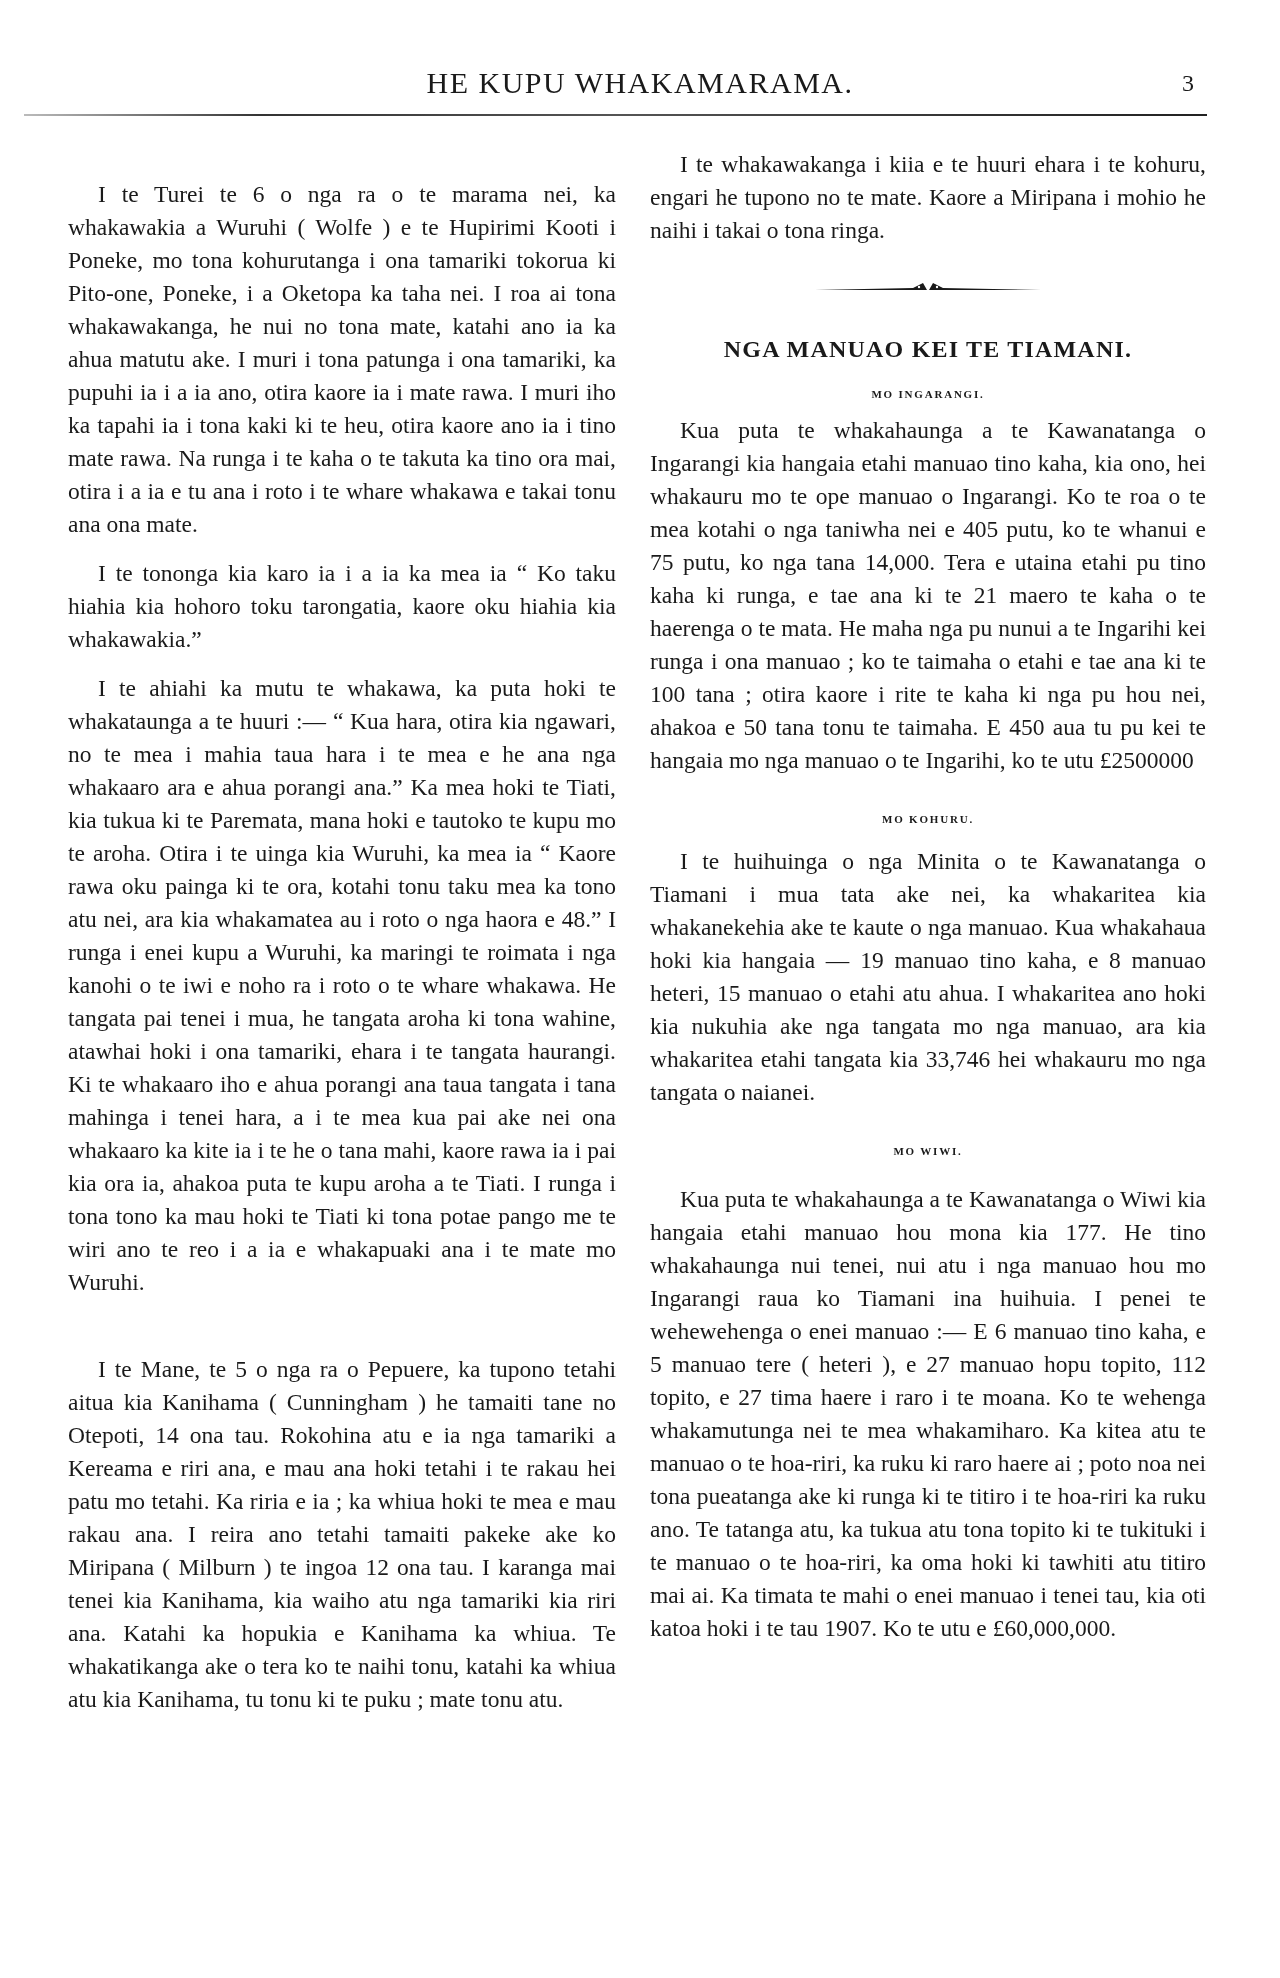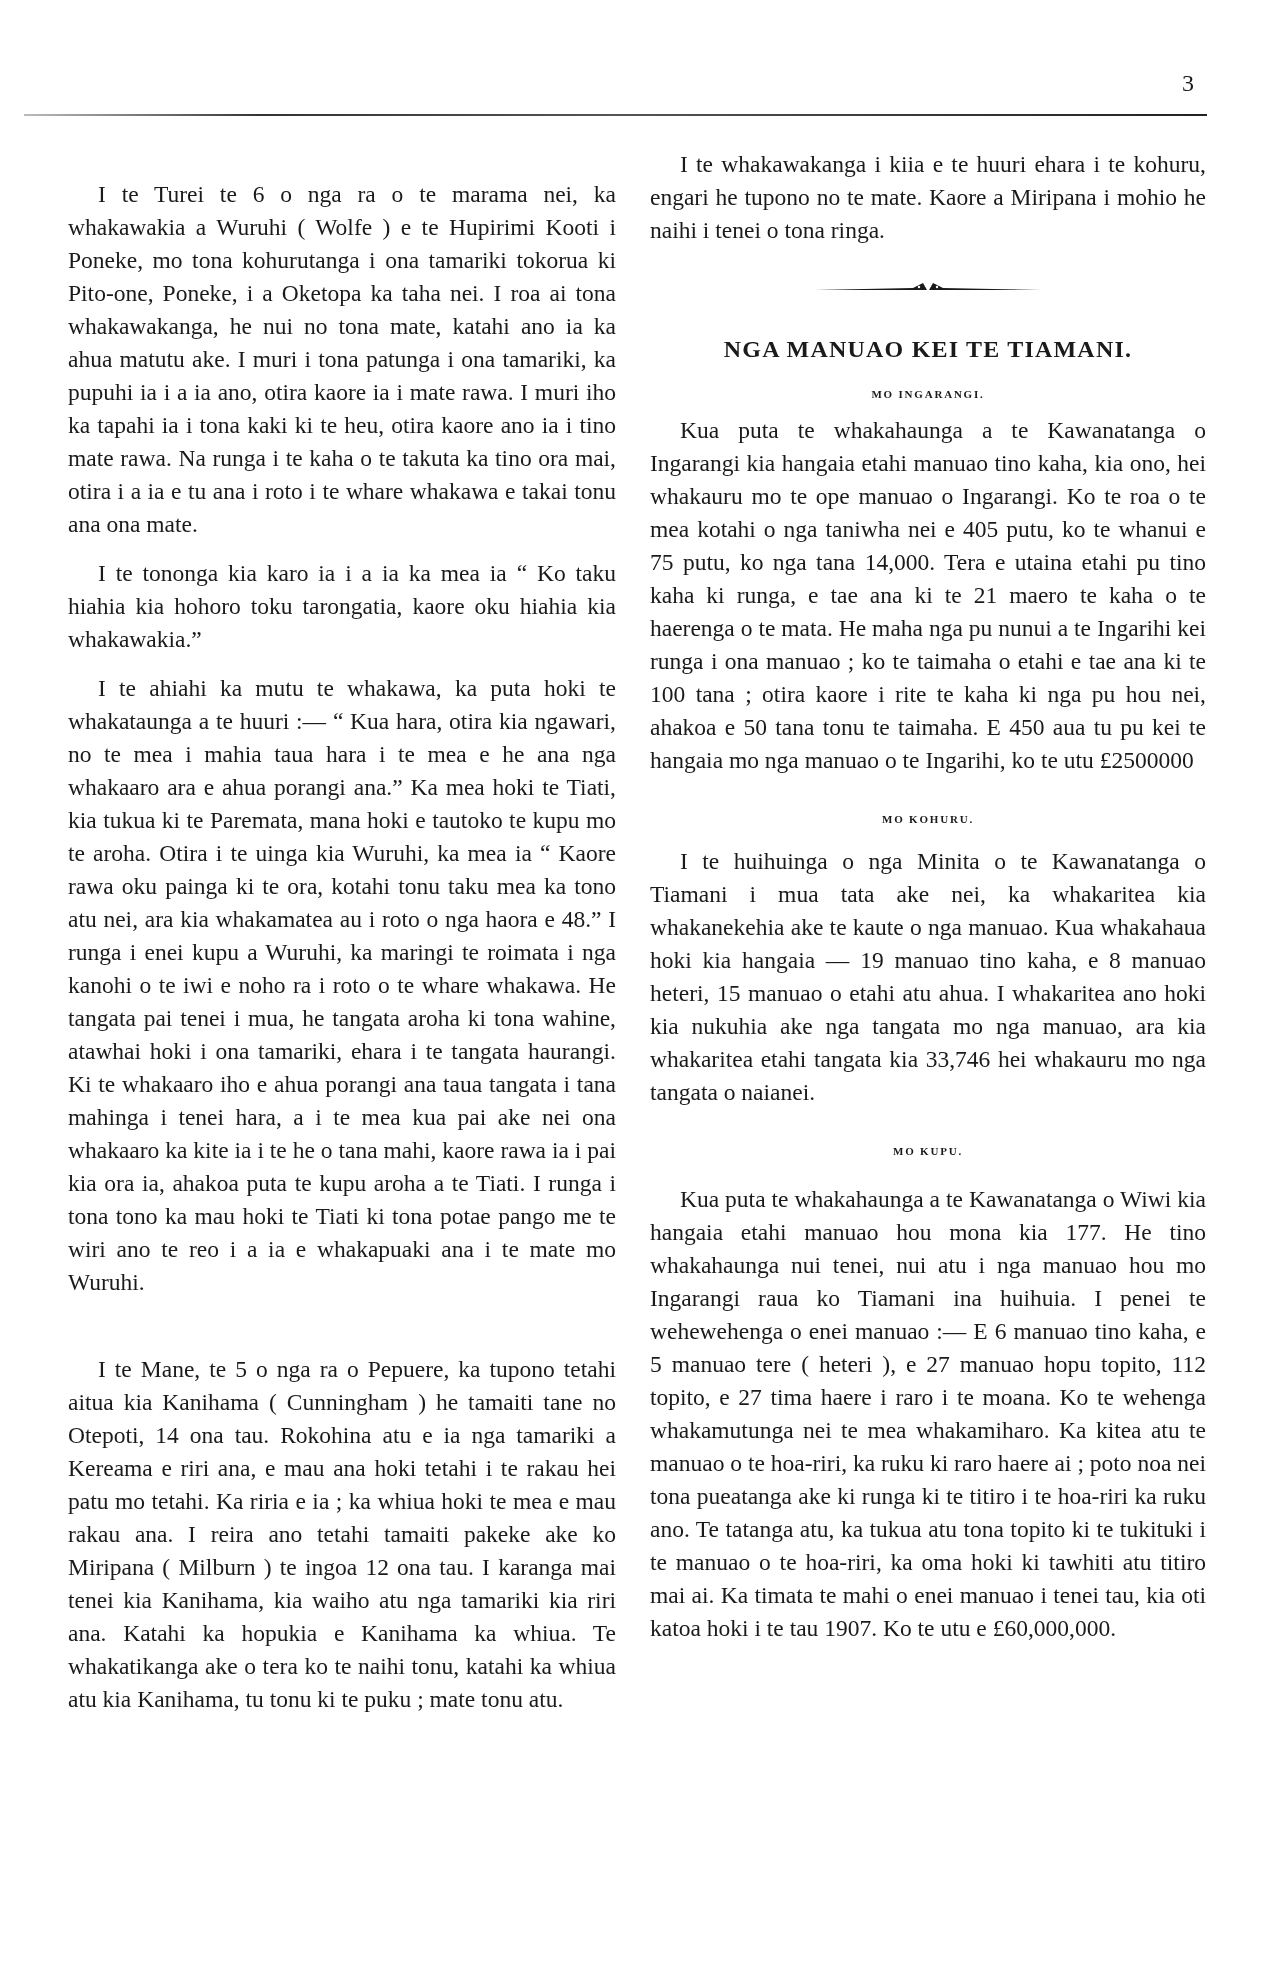--- a/index.html
+++ b/index.html
@@ -16,37 +16,38 @@
     p.para { margin: 0; text-indent: 30px; }
     .gap-s { height: 16px; }
     .gap-m { height: 30px; }
     .gap-l { height: 54px; }
     .ornament { display: block; margin: 34px auto 40px auto; width: 226px; height: 12px; }
   </style>
 </head>
 <body>
 
 <header class="running-head">
+  <div class="running-title">HE KUPU WHAKAMARAMA.</div>
   <div class="page-number">3</div>
 </header>
 <div class="head-rule"></div>
 
 <section class="column col-left">
   <div class="gap-m"></div>
   <p class="para">I te Turei te 6 o nga ra o te marama nei, ka whakawakia a Wuruhi ( Wolfe ) e te Hupirimi Kooti i Poneke, mo tona kohurutanga i ona tamariki tokorua ki Pito-one, Poneke, i a Oketopa ka taha nei.   I roa ai tona whakawakanga, he nui no tona mate, katahi ano ia ka ahua matutu ake.   I muri i tona patunga i ona tamariki, ka pupuhi ia i a ia ano, otira kaore ia i mate rawa.  I muri iho ka tapahi ia i tona kaki ki te heu, otira kaore ano ia i tino mate rawa.   Na runga i te kaha o te takuta ka tino ora mai, otira i a ia e tu ana i roto i te whare whakawa e takai tonu ana ona mate.</p>
   <div class="gap-s"></div>
   <p class="para">I te tononga kia karo ia i a ia ka mea ia “ Ko taku hiahia kia hohoro toku tarongatia, kaore oku hiahia kia whakawakia.”</p>
   <div class="gap-s"></div>
   <p class="para">I te ahiahi ka mutu te whakawa, ka puta hoki te whakataunga a te huuri :— “ Kua hara, otira kia ngawari, no te mea i mahia taua hara i te mea e he ana nga whakaaro ara e ahua porangi ana.”   Ka mea hoki te Tiati, kia tukua ki te Paremata, mana hoki e tautoko te kupu mo te aroha.   Otira i te uinga kia Wuruhi, ka mea ia “ Kaore rawa oku painga ki te ora, kotahi tonu taku mea ka tono atu nei, ara kia whakamatea au i roto o nga haora e 48.” I runga i enei kupu a Wuruhi, ka maringi te roimata i nga kanohi o te iwi e noho ra i roto o te whare whakawa.   He tangata pai tenei i mua, he tangata aroha ki tona wahine, atawhai hoki i ona tamariki, ehara i te tangata haurangi.   Ki te whakaaro iho e ahua porangi ana taua tangata i tana mahinga i tenei hara, a i te mea kua pai ake nei ona whakaaro ka kite ia i te he o tana mahi, kaore rawa ia i pai kia ora ia, ahakoa puta te kupu aroha a te Tiati.  I runga i tona tono ka mau hoki te Tiati ki tona potae pango me te wiri ano te reo i a ia e whakapuaki ana i te mate mo Wuruhi.</p>
   <div class="gap-l"></div>
   <p class="para">I te Mane, te 5 o nga ra o Pepuere, ka tupono tetahi aitua kia Kanihama ( Cunningham ) he tamaiti tane no Otepoti, 14 ona tau. Rokohina atu e ia nga tamariki a Kereama e riri ana, e mau ana hoki tetahi i te rakau hei patu mo tetahi.  Ka riria e ia ;  ka whiua hoki te mea e mau rakau ana.   I reira ano tetahi tamaiti pakeke ake ko Miripana ( Milburn ) te ingoa 12 ona tau.  I karanga mai tenei kia Kanihama, kia waiho atu nga tamariki kia riri ana.   Katahi ka hopukia e Kanihama ka whiua.   Te whakatikanga ake o tera ko te naihi tonu, katahi ka whiua atu kia Kanihama, tu tonu ki te puku ;  mate tonu atu.</p>
 </section>
 
 <section class="column col-right">
-  <p class="para">I te whakawakanga i kiia e te huuri ehara i te kohuru, engari he tupono no te mate. Kaore a Miripana i mohio he naihi i tenei o tona ringa.</p>
+  <p class="para">I te whakawakanga i kiia e te huuri ehara i te kohuru, engari he tupono no te mate. Kaore a Miripana i mohio he naihi i takai o tona ringa.</p>
 
   <svg class="ornament" viewBox="0 0 226 12" xmlns="http://www.w3.org/2000/svg">
     <path d="M0 9 L98 7 L108 2 L112 9 Z" fill="#1a1a1a"></path>
     <path d="M226 9 L128 7 L118 2 L114 9 Z" fill="#1a1a1a"></path>
     <circle cx="104" cy="6" r="1.2" fill="#fff"></circle>
     <circle cx="122" cy="6" r="1.2" fill="#fff"></circle>
   </svg>
 
   <h2 class="section-title">NGA MANUAO KEI TE TIAMANI.</h2>
   <div class="gap-s"></div>
@@ -59,17 +60,17 @@
   <div class="gap-m"></div>
 
   <div>
     <h3 class="sub-title">MO KOHURU.</h3>
     <div style="height:14px"></div>
     <p class="para">I te huihuinga o nga Minita o te Kawanatanga o Tiamani i mua tata ake nei, ka whakaritea kia whakanekehia ake te kaute o nga manuao.    Kua whakahaua hoki kia hangaia — 19 manuao tino kaha, e 8 manuao heteri, 15 manuao o etahi atu ahua.    I whakaritea ano hoki kia nukuhia ake nga tangata mo nga manuao, ara kia whakaritea etahi tangata kia 33,746 hei whakauru mo nga tangata o naianei.</p>
   </div>
   <div class="gap-m"></div>
 
   <div>
-    <h3 class="sub-title">MO KUPU.</h3>
+    <h3 class="sub-title">MO WIWI.</h3>
     <div style="height:20px"></div>
     <p class="para">Kua puta te whakahaunga a te Kawanatanga o Wiwi kia hangaia etahi manuao hou mona kia 177.    He tino whakahaunga nui tenei, nui atu i nga manuao hou mo Ingarangi raua ko Tiamani ina huihuia.   I penei te wehewehenga o enei manuao :— E 6 manuao tino kaha, e 5 manuao tere ( heteri ), e 27 manuao hopu topito, 112 topito, e 27 tima haere i raro i te moana.    Ko te wehenga whakamutunga nei te mea whakamiharo.  Ka kitea atu te manuao o te hoa-riri, ka ruku ki raro haere ai ;  poto noa nei tona pueatanga ake ki runga ki te titiro i te hoa-riri ka ruku ano.   Te tatanga atu, ka tukua atu tona topito ki te tukituki i te manuao o te hoa-riri, ka oma hoki ki tawhiti atu titiro mai ai.    Ka timata te mahi o enei manuao i tenei tau, kia oti katoa hoki i te tau 1907.    Ko te utu e £60,000,000.</p>
   </div>
 </section>
 
 </body></html>

